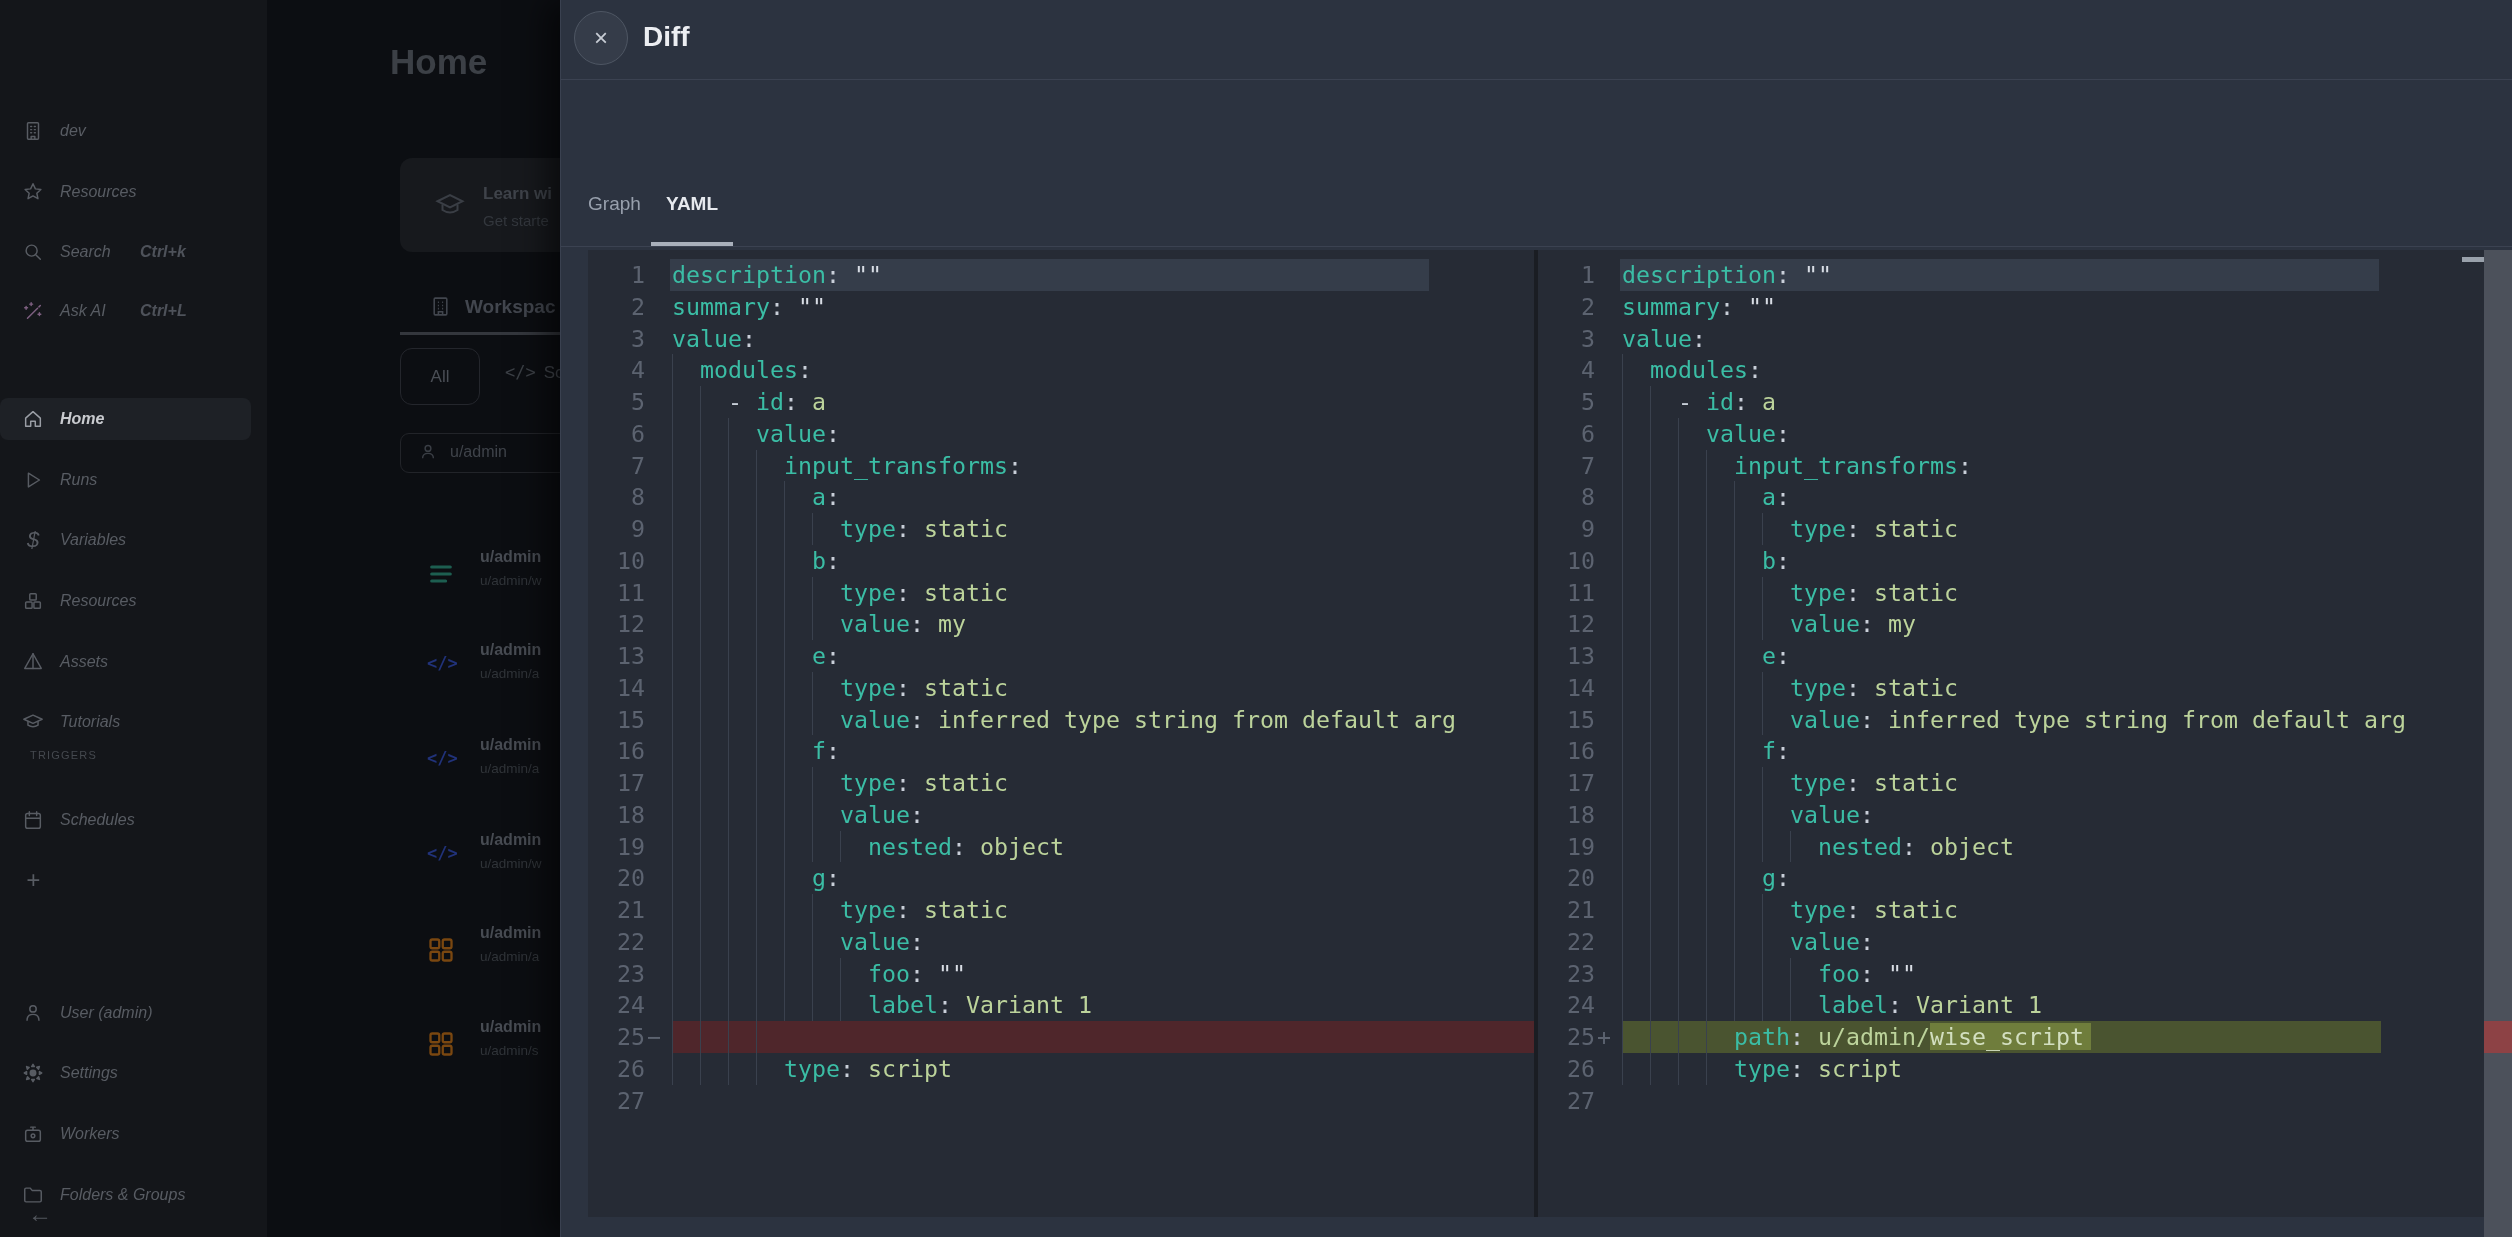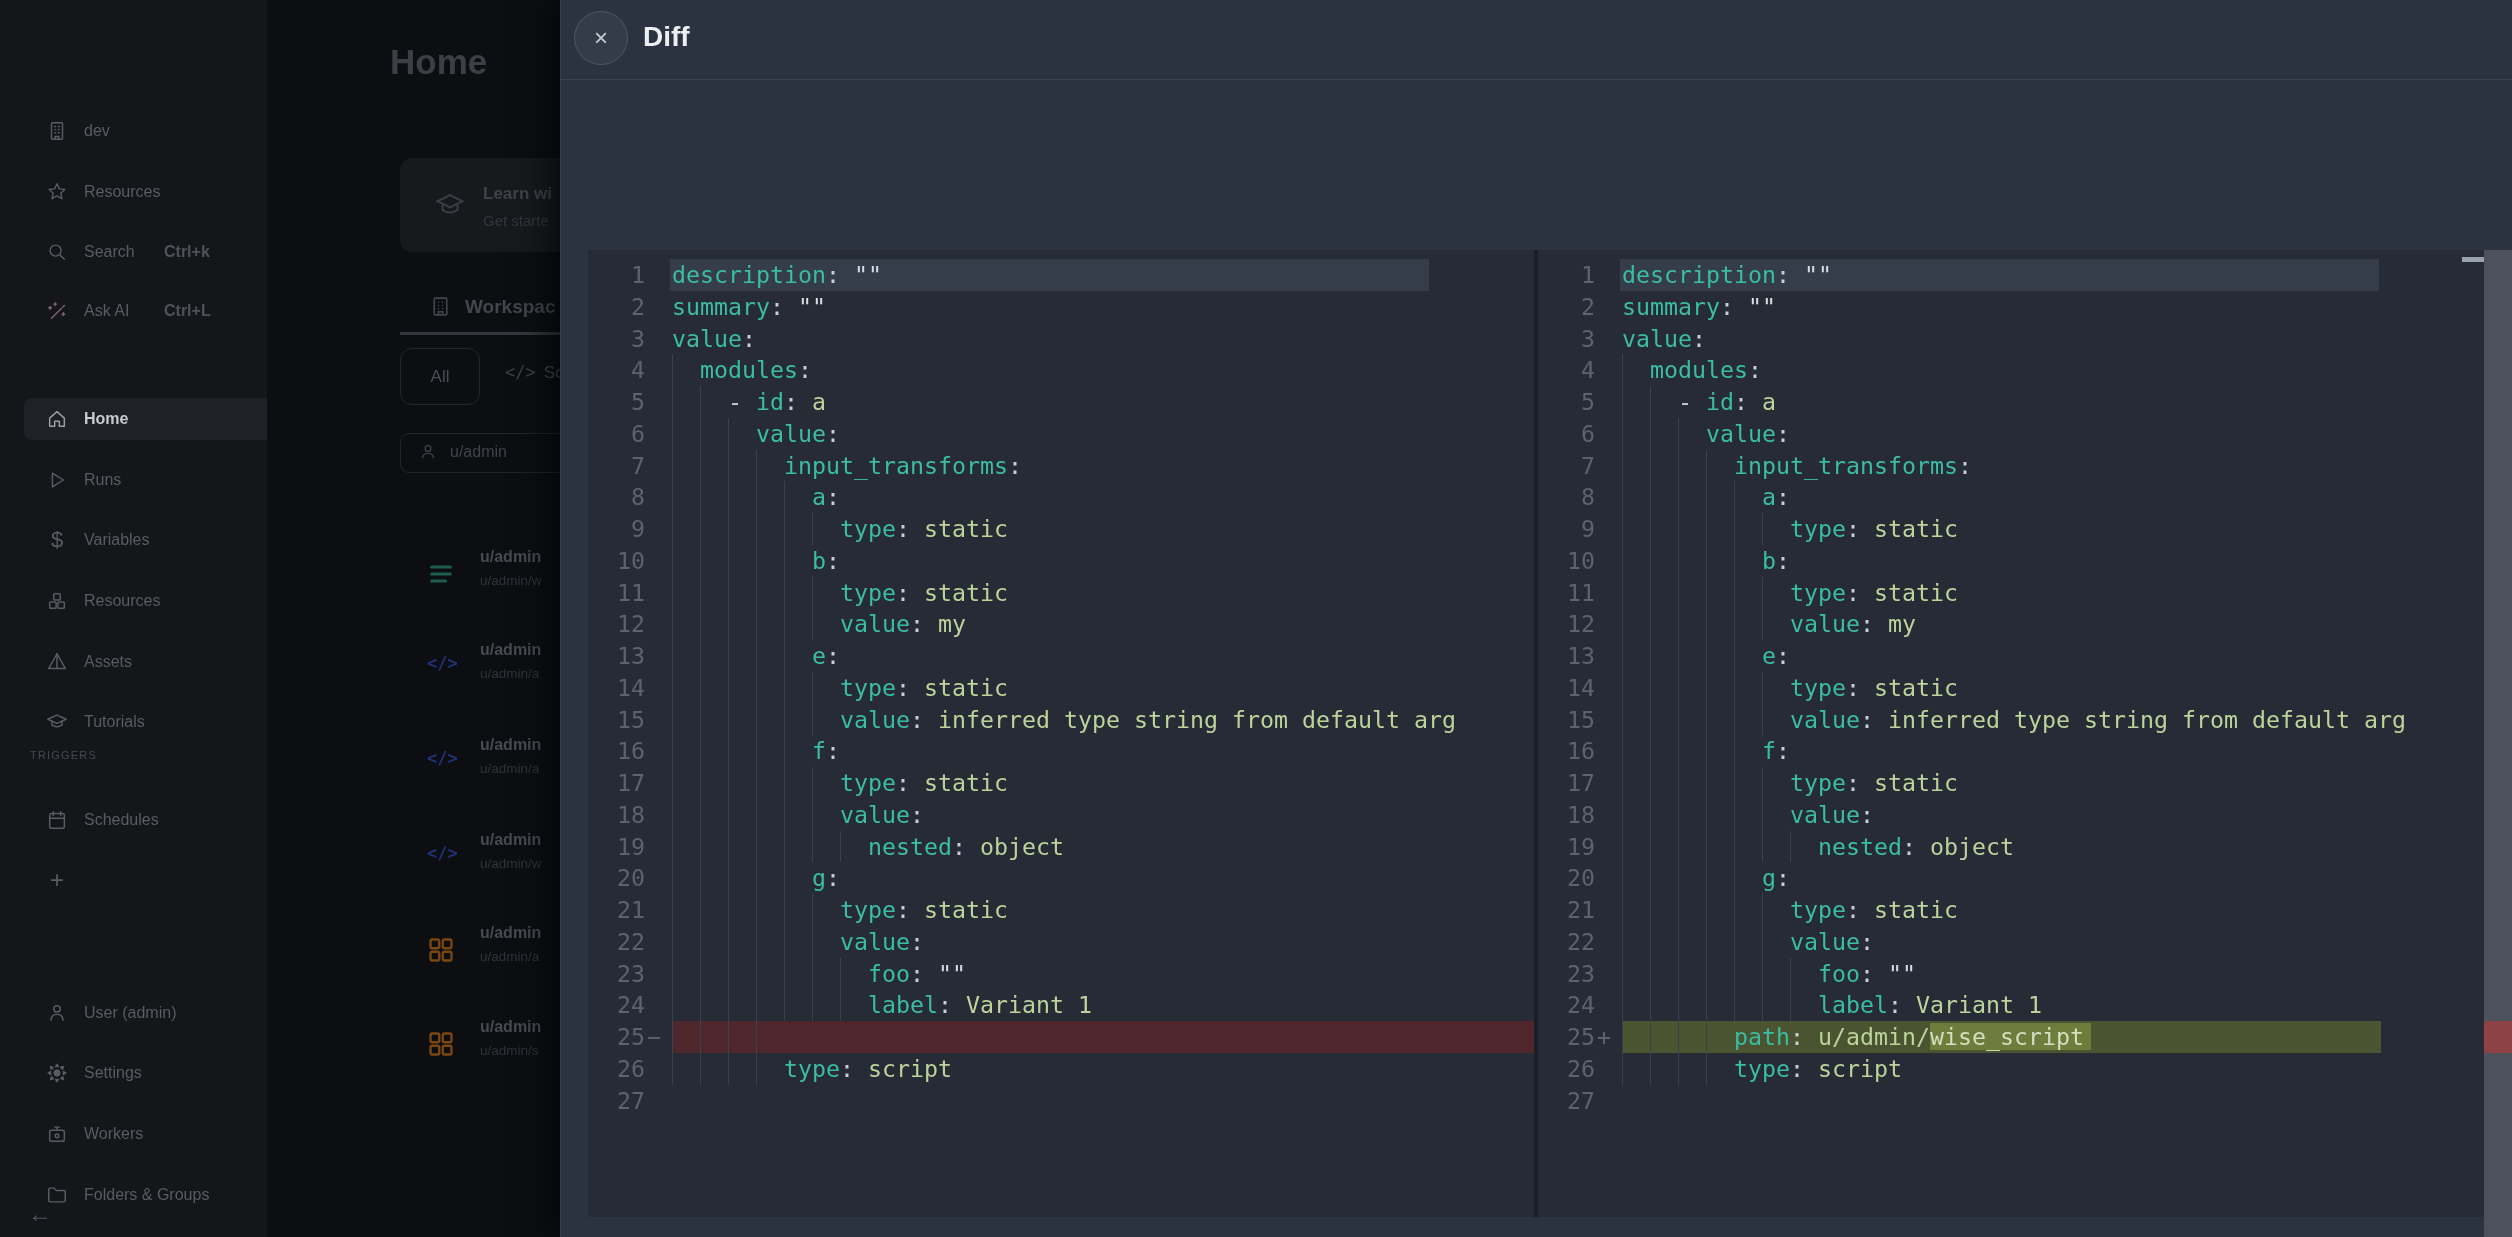--- a/index.html
+++ b/index.html
@@ -4,21 +4,21 @@
 <style>
   html,body{margin:0;padding:0;background:#000;}
   #root{position:relative;width:2512px;height:1237px;overflow:hidden;
         font-family:"Liberation Sans",sans-serif;background:#0b0d11;}
   
   #sidebar{position:absolute;left:0;top:0;width:267px;height:1237px;
            background:#14161a;border-right:1px solid #1f2227;}
   .sb-logo-row{position:absolute;left:0;top:0;width:267px;height:78px;border-bottom:1px solid #1e2126;}
   .sb-logo-icon{position:absolute;left:26px;top:22px;width:30px;height:30px;color:#85898f;}
   .sb-logo-text{position:absolute;left:77px;top:27px;font-size:21px;font-weight:bold;color:#989ca3;}
-  .sb-item{position:absolute;left:24px;width:251px;height:42px;color:#585c63;font-size:16px;}
+  .sb-item{position:absolute;left:0;width:251px;height:42px;color:#585c63;font-size:16px;font-style:italic;}
   .sb-item .ic{position:absolute;left:22px;top:50%;transform:translateY(-50%);width:22px;height:22px;}
   .sb-item .lbl{position:absolute;left:60px;top:50%;transform:translateY(-50%);}
   .sb-item .kbd{position:absolute;left:140px;top:50%;transform:translateY(-50%);font-weight:bold;color:#4e525a;}
   .sb-item.active{background:#1e2126;border-radius:8px;color:#c9cbcf;font-weight:bold;}
   .sb-item.active .ic{color:#9a9ea5;}
   .sb-section{position:absolute;left:30px;font-size:11px;letter-spacing:1.2px;color:#45494f;}
   .sb-char-ic{font-size:20px;line-height:1;display:flex;align-items:center;justify-content:center;}
   #collapse-arrow{position:absolute;left:28px;top:1200px;font-size:24px;color:#53575e;}
   
   #bgpage{position:absolute;left:267px;top:0;width:2245px;height:1237px;background:#0c0e12;}
@@ -319,20 +319,27 @@
           <div class="rs">u/admin/s</div>
         </div>
       </div>
   </div>
 
   <div id="drawer">
     <div id="drawer-header">
       <div id="close-btn">×</div>
       <div id="drawer-title">Diff</div>
     </div>
+    <div id="tabbar2">
+      <div id="tab-graph">Graph</div>
+      <div id="tab-yaml">
+        <span>YAML</span>
+        <span class="ul"></span>
+      </div>
+    </div>
 
     <div id="panel-left" class="code-panel">
 
     <div class="code-line cur" style="top: 9px; background: transparent;">
           <div style="position: absolute; left: 82px; top: 0px; width: 759px; height: 31.75px; background: rgb(53, 61, 74);"></div>
           <div class="gut">1</div>
           <div class="ctext" style="left: 84px;"><span class="tok-k">description</span><span class="tok-p">:</span><span class="tok-s"> ""</span></div>
         </div>
         <div class="code-line" style="top: 40.75px;">
           <div class="gut">2</div>

